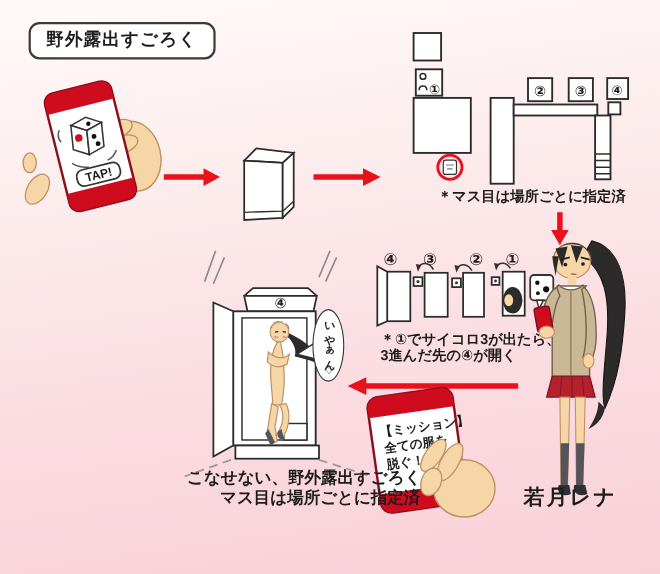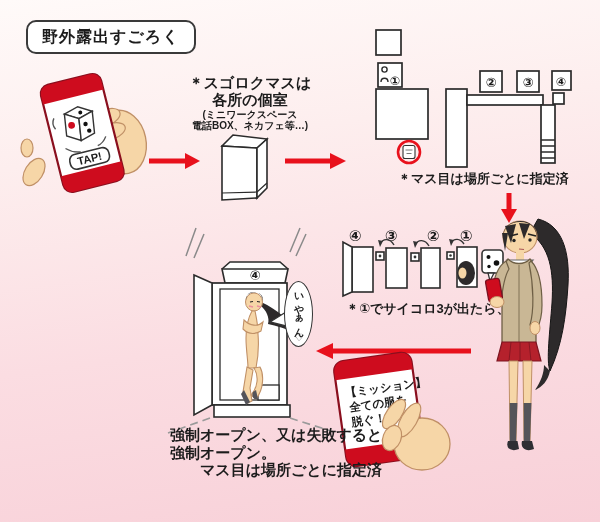--- a/index.html
+++ b/index.html
@@ -69,26 +69,20 @@
         <circle cx="20" cy="8" r="2" fill="#111"></circle>
       </g>
 
       <path d="M44,72 q6,6 14,7 M86,70 q-4,6 -10,7 M40,40 q-4,5 -1,11" fill="none" stroke="#555" stroke-width="1.4"></path>
 
       <rect x="45" y="80" width="40" height="15" rx="6" fill="#fff" stroke="#333" stroke-width="1.6"></rect>
       <text x="65" y="91.5" font-size="11" text-anchor="middle">TAP!</text>
     </g>
   </svg>
 
-  <div class="abs note-squares jp">
-    <div class="l1">＊スゴロクマスは</div>
-    <div class="l2">各所の個室</div>
-    <div class="l3">(ミニワークスペース</div>
-    <div class="l4">電話BOX、ネカフェ等…)</div>
-  </div>
 
   <svg class="abs" style="left:148px;top:150px;" width="52" height="22" viewBox="0 0 52 22">
     <line x1="1" y1="11" x2="38" y2="11" stroke="var(--accent-red)" stroke-width="5"></line>
     <polygon points="37,3 52,11 37,19" fill="var(--accent-red)"></polygon>
   </svg>
 
   <svg class="abs" style="left:214px;top:130px;" width="58" height="76" viewBox="0 0 58 76">
     <polygon points="8,16 19,5 53,9 43,18" fill="#fff" stroke="var(--ink)" stroke-width="1.6"></polygon>
     <polygon points="8,16 43,18 43,68 8,70" fill="#fff" stroke="var(--ink)" stroke-width="1.6"></polygon>
     <polygon points="43,18 53,9 53,58 43,68" fill="#fff" stroke="var(--ink)" stroke-width="1.6"></polygon>
@@ -179,20 +173,21 @@
       <rect x="144" y="30" width="21" height="23" rx="3.5" fill="#fff" stroke="#333" stroke-width="1.6"></rect>
       <polygon points="150,53 156,53 152,61" fill="#fff" stroke="#333" stroke-width="1.3"></polygon>
       <circle cx="150.5" cy="37" r="2" fill="#111"></circle>
       <circle cx="158.5" cy="43" r="2.8" fill="#111"></circle>
       <circle cx="151" cy="46.5" r="1.7" fill="#111"></circle>
     </g>
   </svg>
 
   <div class="abs dice-note jp">
     <div>＊①でサイコロ3が出たら、</div>
+    <div>3進んだ先の④が開く</div>
   </div>
 
   <svg class="abs" style="left:314px;top:340px;" width="158" height="22" viewBox="0 0 158 22">
     <line x1="157" y1="11" x2="18" y2="11" stroke="var(--accent-red)" stroke-width="5"></line>
     <polygon points="19,3 19,19 2,11" fill="var(--accent-red)"></polygon>
   </svg>
 
   <svg class="abs" style="left:158px;top:222px;" width="185" height="215" viewBox="0 0 185 215">
 
     <path d="M28,34 L38,6 M36,36 L46,12 M132,30 L142,6 M138,34 L148,12" stroke="#8a8a8a" stroke-width="1.5"></path>
@@ -241,22 +236,21 @@
     </g>
     <g>
       <ellipse cx="100" cy="94" rx="28" ry="26" fill="var(--skin)" stroke="var(--skin-line)" stroke-width="1.3"></ellipse>
       <ellipse cx="72" cy="64" rx="7.5" ry="17" transform="rotate(35 72 64)" fill="var(--skin)" stroke="var(--skin-line)" stroke-width="1.2"></ellipse>
       <ellipse cx="87" cy="70" rx="8" ry="19" transform="rotate(30 87 70)" fill="var(--skin)" stroke="var(--skin-line)" stroke-width="1.2"></ellipse>
       <ellipse cx="70" cy="88" rx="9" ry="13" transform="rotate(22 70 88)" fill="var(--skin)" stroke="var(--skin-line)" stroke-width="1.2"></ellipse>
     </g>
   </svg>
 
   <div class="abs penalty-note jp">
-    <div>強制オープン、又は失敗すると</div>
-    <div>強制オープン。</div>
+    <div>こなせない、野外露出すごろく</div>
     <div class="indent">マス目は場所ごとに指定済</div>
   </div>
 
   <svg class="abs" style="left:478px;top:203px;" width="114" height="265" viewBox="0 0 114 265">
 
     <path d="M60,16 C84,22 92,48 90,82 C88,114 84,142 72,168 C68,158 72,128 74,100 C76,68 72,44 52,30 Z" fill="var(--hair)" stroke="#151515" stroke-width="1"></path>
     <path d="M72,168 C70,178 64,184 57,187 C63,178 66,170 66,162 Z" fill="var(--hair)"></path>
 
     <ellipse cx="42" cy="34" rx="17" ry="16" fill="var(--skin)" stroke="var(--skin-line)" stroke-width="1.1"></ellipse>
     <path d="M25,36 C23,13 61,11 59,36 C59,26 54,19 42,19 C30,19 25,26 25,36 Z" fill="var(--hair)"></path>
@@ -294,14 +288,15 @@
     <path d="M45.7,200 L53.4,200 L52,240 L45.8,240 Z" fill="var(--sock-gray)"></path>
     <path d="M30,238 C27,246 34,249 41,246 L39.5,238 Z" fill="#2e2e33"></path>
     <path d="M44,238 C42,246 49,249 56,246 L54,238 Z" fill="#2e2e33"></path>
 
     <g>
       <rect x="9" y="76" width="14" height="22" rx="2.5" transform="rotate(-10 16 87)" fill="var(--phone-red)" stroke="#7a1020" stroke-width="1.3"></rect>
       <ellipse cx="19" cy="99" rx="7" ry="5.5" fill="var(--skin)" stroke="var(--skin-line)" stroke-width="1"></ellipse>
     </g>
   </svg>
 
+  <div class="abs char-name jp">若月レナ</div>
 
 </div>
 
 </body></html>

